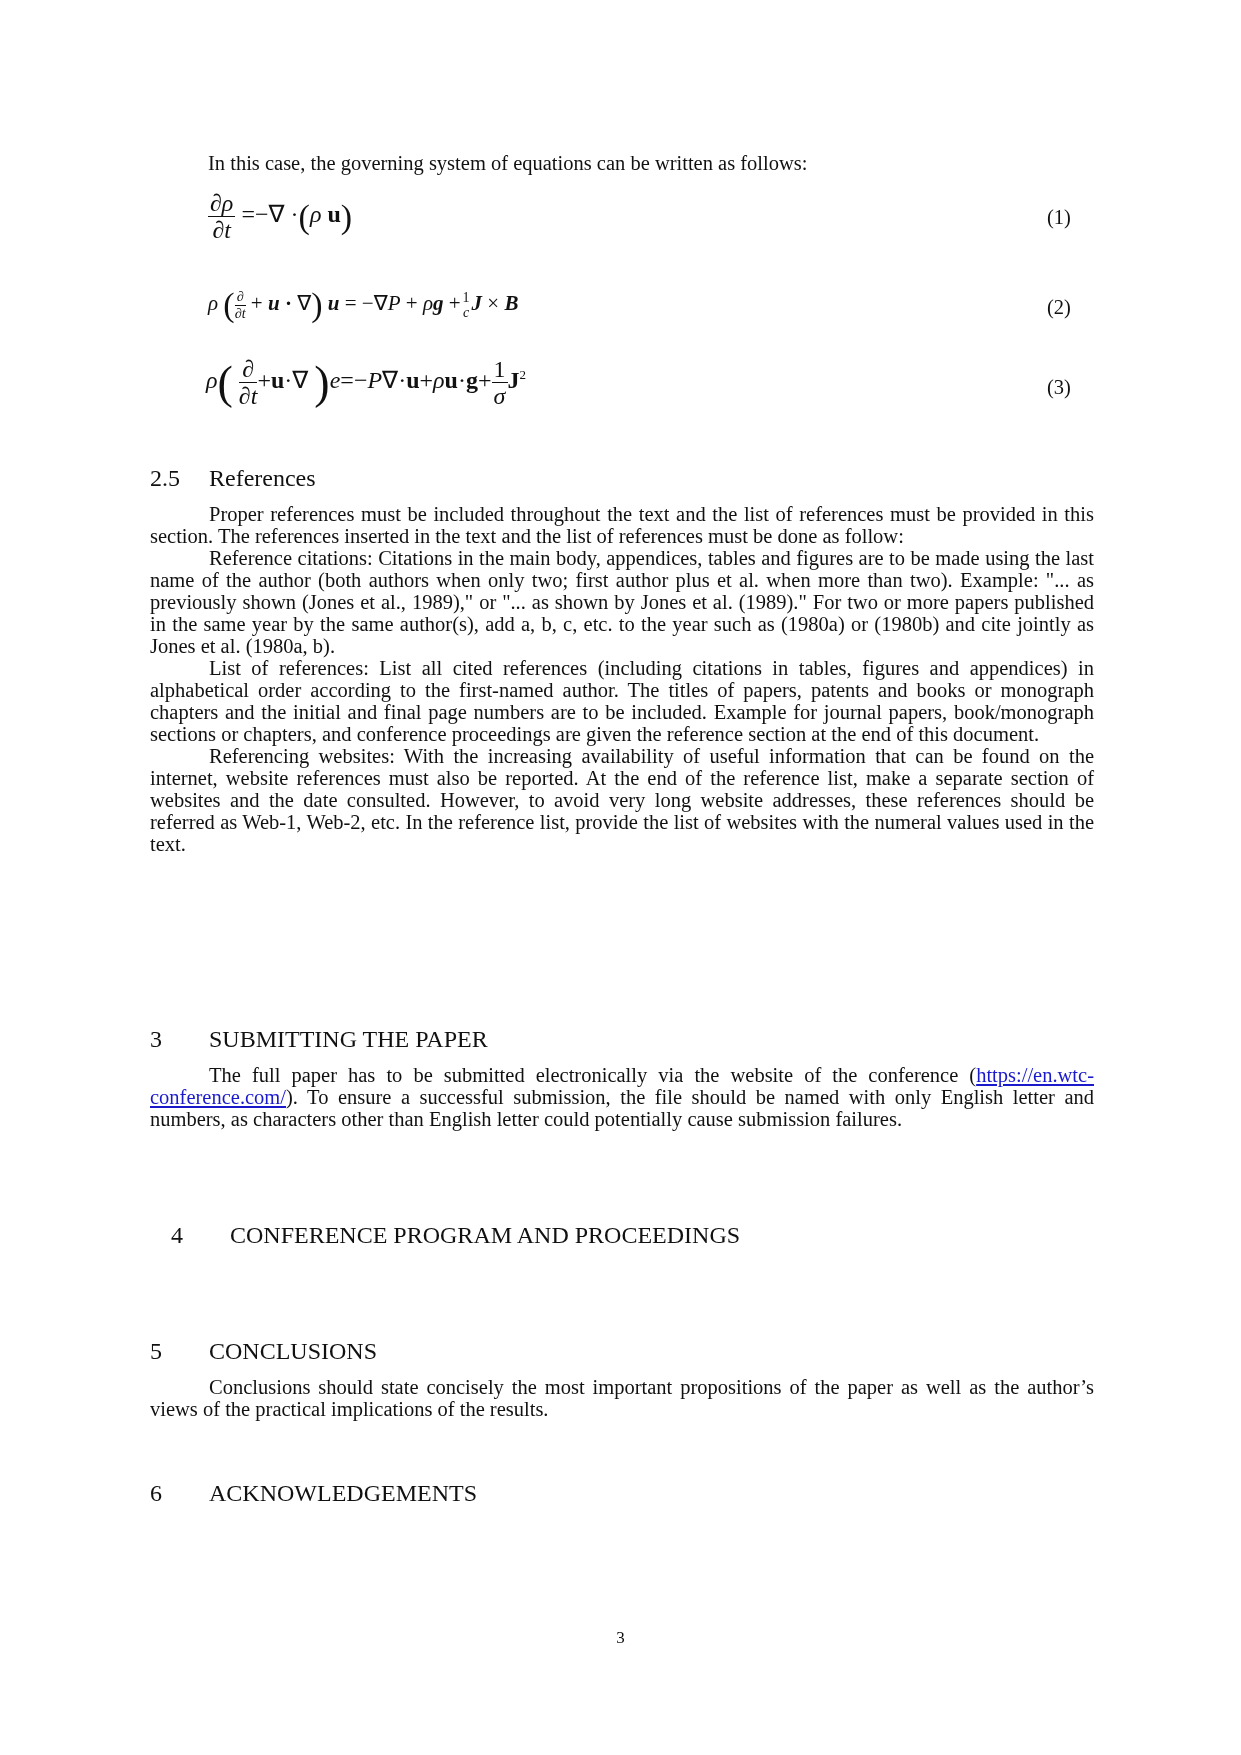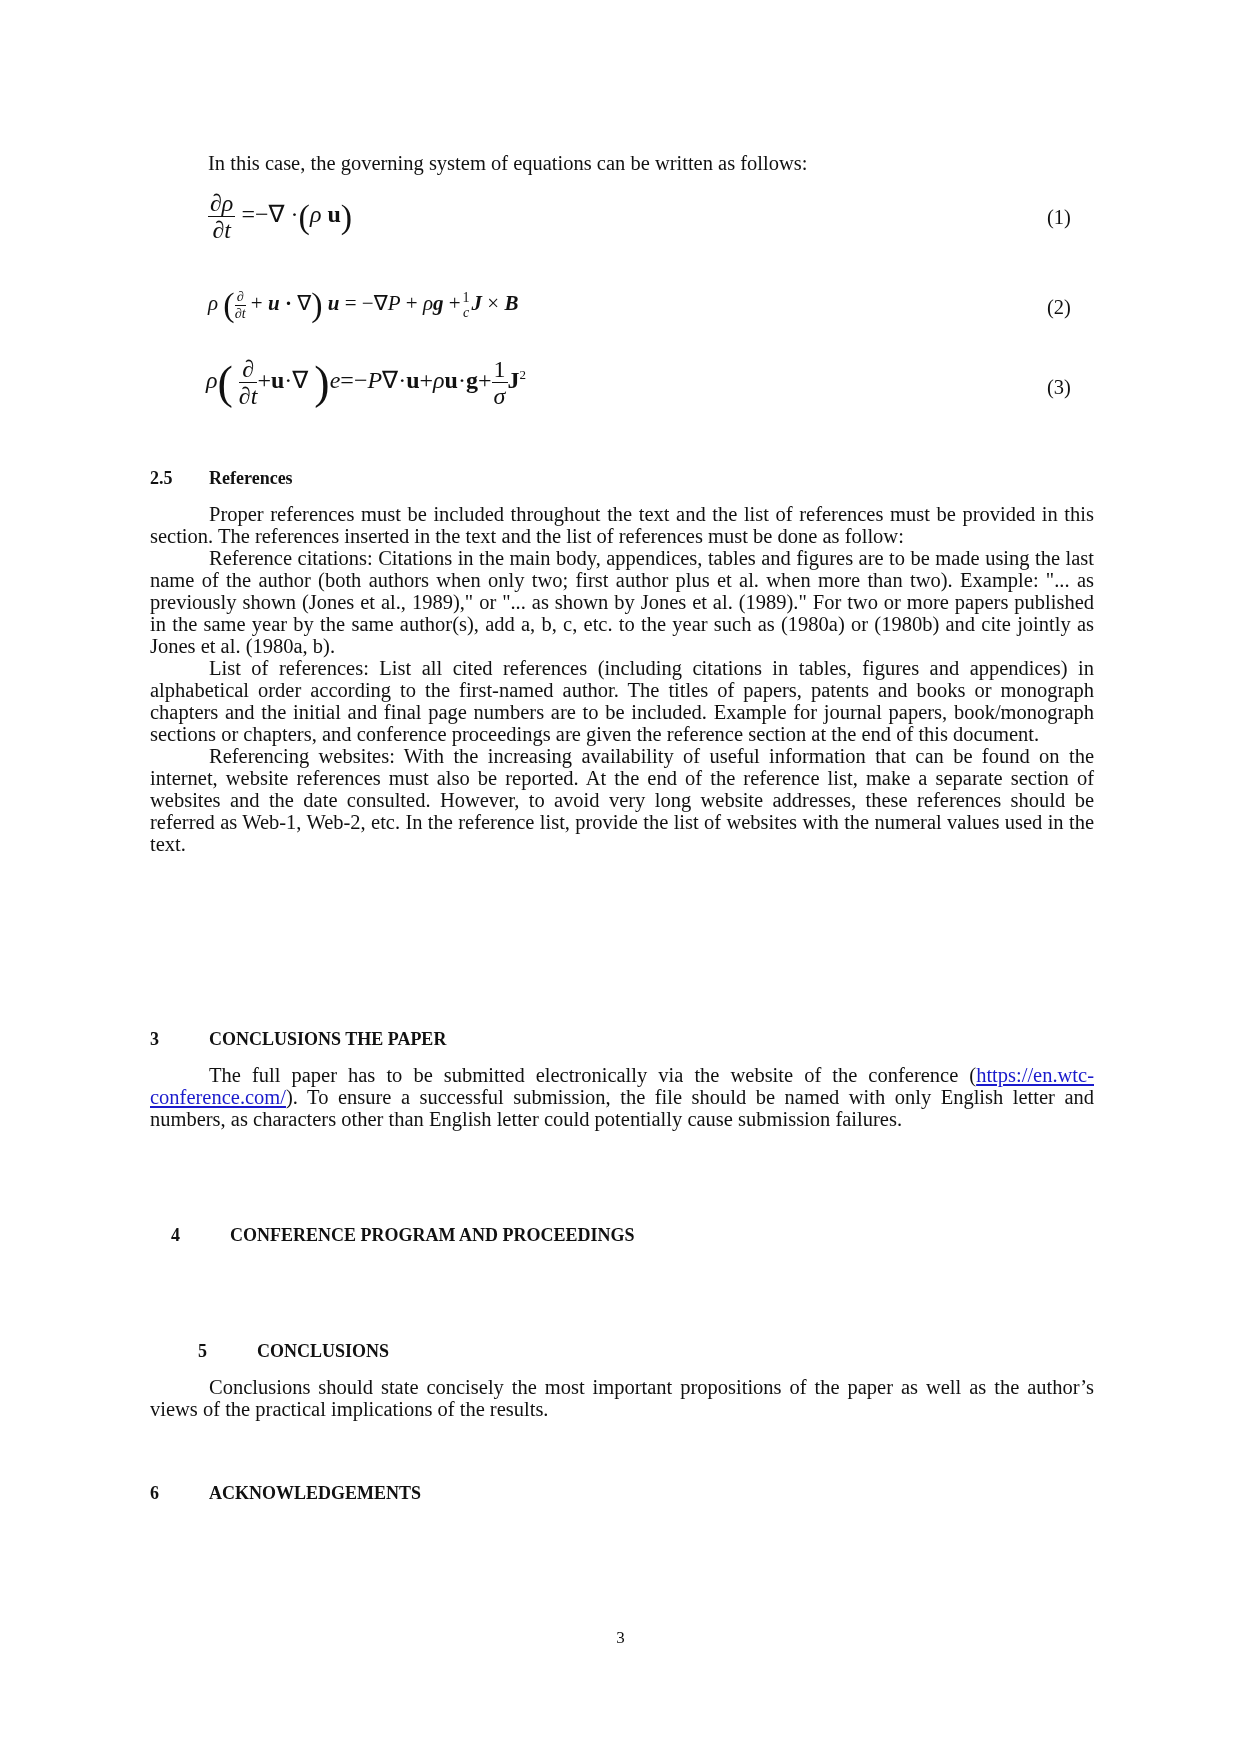--- a/index.html
+++ b/index.html
@@ -4,21 +4,21 @@
 <style>
   html, body { margin: 0; padding: 0; background: #ffffff; }
   body {
     width: 1241px; height: 1755px; position: relative; overflow: hidden;
     font-family: "Liberation Serif", serif; color: #111;
   }
   .page { position: absolute; left: 0; top: 0; width: 1214px; height: 1755px; }
   .txt { position: absolute; font-size: 20.5px; line-height: 26px; }
   .body-block { position: absolute; left: 150px; width: 944px; font-size: 20.5px; line-height: 22px; text-align: justify; }
   .body-block p { margin: 0; text-indent: 59px; }
-  .heading { position: absolute; left: 150px; font-weight: bold; font-size: 18px; line-height: 26px; }
+  .heading { position: absolute; left: 150px; font-weight: normal; font-size: 24px; line-height: 26px; }
   .heading .num { display: inline-block; width: 59px; }
   .eq { position: absolute; left: 208px; font-family: "Liberation Serif", serif; font-size: 24px; white-space: nowrap; }
   .eqnum { position: absolute; left: 1047px; font-size: 20.5px; }
   .frac { display: inline-block; vertical-align: middle; text-align: center; }
   .frac .n { display: block; border-bottom: 1.5px solid #111; padding: 0 2px; line-height: 1.1; }
   .frac .d { display: block; line-height: 1.1; }
   .small-frac { font-size: 14px; }
   .small-frac .n { border-bottom-width: 1px; }
   .bold { font-weight: bold; }
   .ital { font-style: italic; }
@@ -80,31 +80,31 @@
     <span class="num">2.5</span><span>References</span>
   </div>
   <div class="body-block" style="top:503px;">
     <p>Proper references must be included throughout the text and the list of references must be provided in this section. The references inserted in the text and the list of references must be done as follow:</p>
     <p>Reference citations: Citations in the main body, appendices, tables and figures are to be made using the last name of the author (both authors when only two; first author plus et al. when more than two). Example: "... as previously shown (Jones et al., 1989)," or "... as shown by Jones et al. (1989)." For two or more papers published in the same year by the same author(s), add a, b, c, etc. to the year such as (1980a) or (1980b) and cite jointly as Jones et al. (1980a, b).</p>
     <p>List of references: List all cited references (including citations in tables, figures and appendices) in alphabetical order according to the first-named author. The titles of papers, patents and books or monograph chapters and the initial and final page numbers are to be included. Example for journal papers, book/monograph sections or chapters, and conference proceedings are given the reference section at the end of this document.</p>
     <p>Referencing websites: With the increasing availability of useful information that can be found on the internet, website references must also be reported. At the end of the reference list, make a separate section of websites and the date consulted. However, to avoid very long website addresses, these references should be referred as Web-1, Web-2, etc. In the reference list, provide the list of websites with the numeral values used in the text.</p>
   </div>
 
   <div class="heading" style="top:1026px;">
-    <span class="num">3</span><span>CONCLUSIONS THE PAPER</span>
+    <span class="num">3</span><span>SUBMITTING THE PAPER</span>
   </div>
   <div class="body-block" style="top:1064px;">
     <p><span>The full paper has to be submitted electronically via the website of the conference (</span><a class="link">https://en.wtc-conference.com/</a><span>).  To ensure a successful submission, the file should be named with only English letter and numbers, as characters other than English letter could potentially cause submission failures.</span></p>
   </div>
 
   <div class="heading" style="top:1222px;margin-left:21px;">
     <span class="num">4</span><span>CONFERENCE PROGRAM AND PROCEEDINGS</span>
   </div>
 
-  <div class="heading" style="top:1338px;margin-left:48px;">
+  <div class="heading" style="top:1338px;">
     <span class="num">5</span><span>CONCLUSIONS</span>
   </div>
   <div class="body-block" style="top:1376px;">
     <p>Conclusions should state concisely the most important propositions of the paper as well as the author’s views of the practical implications of the results.</p>
   </div>
 
   <div class="heading" style="top:1480px;">
     <span class="num">6</span><span>ACKNOWLEDGEMENTS</span>
   </div>
 

